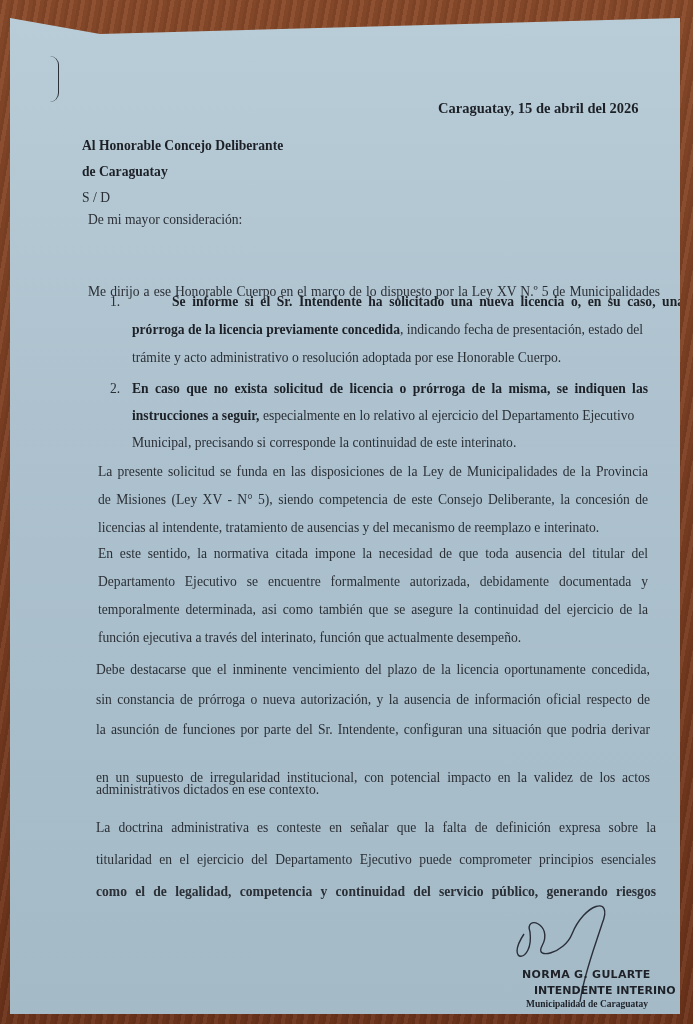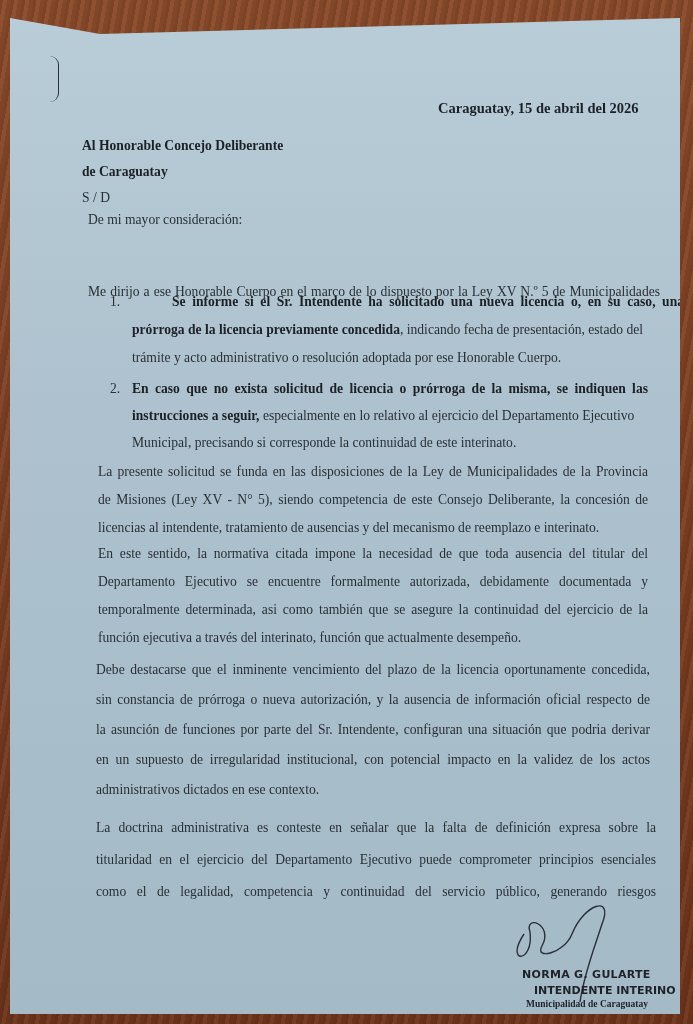--- a/index.html
+++ b/index.html
@@ -73,28 +73,28 @@
     <div class="text justify" style="left:88px; top:532px; width:550px;">En este sentido, la normativa citada impone la necesidad de que toda ausencia del titular del</div>
     <div class="text justify" style="left:88px; top:560px; width:550px;">Departamento Ejecutivo se encuentre formalmente autorizada, debidamente documentada y</div>
     <div class="text justify" style="left:88px; top:588px; width:550px;">temporalmente determinada, asi como también que se asegure la continuidad del ejercicio de la</div>
     <div class="text" style="left:88px; top:616px;">función ejecutiva a través del interinato, función que actualmente desempeño.</div>
   </div>
 
   <div>
     <div class="text justify" style="left:86px; top:648px; width:554px;">Debe destacarse que el inminente vencimiento del plazo de la licencia oportunamente concedida,</div>
     <div class="text justify" style="left:86px; top:678px; width:554px;">sin constancia de prórroga o nueva autorización, y la ausencia de información oficial respecto de</div>
     <div class="text justify" style="left:86px; top:708px; width:554px;">la asunción de funciones por parte del Sr. Intendente, configuran una situación que podria derivar</div>
-    <div class="text justify" style="left:86px; top:738px; width:554px;">en un supuesto de irregularidad institucional, con potencial impacto en la validez de los actos</div>
+    <div class="text justify" style="left:86px; top:756px; width:554px;">en un supuesto de irregularidad institucional, con potencial impacto en la validez de los actos</div>
     <div class="text" style="left:86px; top:768px;">administrativos dictados en ese contexto.</div>
   </div>
 
   <div>
     <div class="text justify" style="left:86px; top:806px; width:560px;">La doctrina administrativa es conteste en señalar que la falta de definición expresa sobre la</div>
     <div class="text justify" style="left:86px; top:838px; width:560px;">titularidad en el ejercicio del Departamento Ejecutivo puede comprometer principios esenciales</div>
-    <div class="text justify" style="left:86px; top:870px; width:560px;">como el de legalidad, competencia y continuidad del servicio público, generando riesgos</div>
+    <div class="text justify" style="left:86px; top:870px; width:560px;font-weight:bold;">como el de legalidad, competencia y continuidad del servicio público, generando riesgos</div>
   </div>
 
   <div class="sig-wrap" style="left:484px; top:880px;">
     <svg width="160" height="110" style="position:absolute; left:0; top:0;">
       <path d="M30 40 C 10 70, 40 70, 36 38 C 30 20, 60 30, 48 52 C 40 66, 70 60, 78 40 C 90 10, 120 0, 108 30 C 100 55, 90 80, 86 108" fill="none" stroke="#2a2f3a" stroke-width="1.4"></path>
     </svg>
     <div class="stamp" style="left:28px; top:42px; font-size:11px; letter-spacing:0.3px;">NORMA G. GULARTE</div>
     <div class="stamp" style="left:40px; top:58px; font-size:11px;">INTENDENTE INTERINO</div>
     <div class="stamp stamp-script" style="left:32px; top:73px;">Municipalidad de Caraguatay</div>
   </div>

